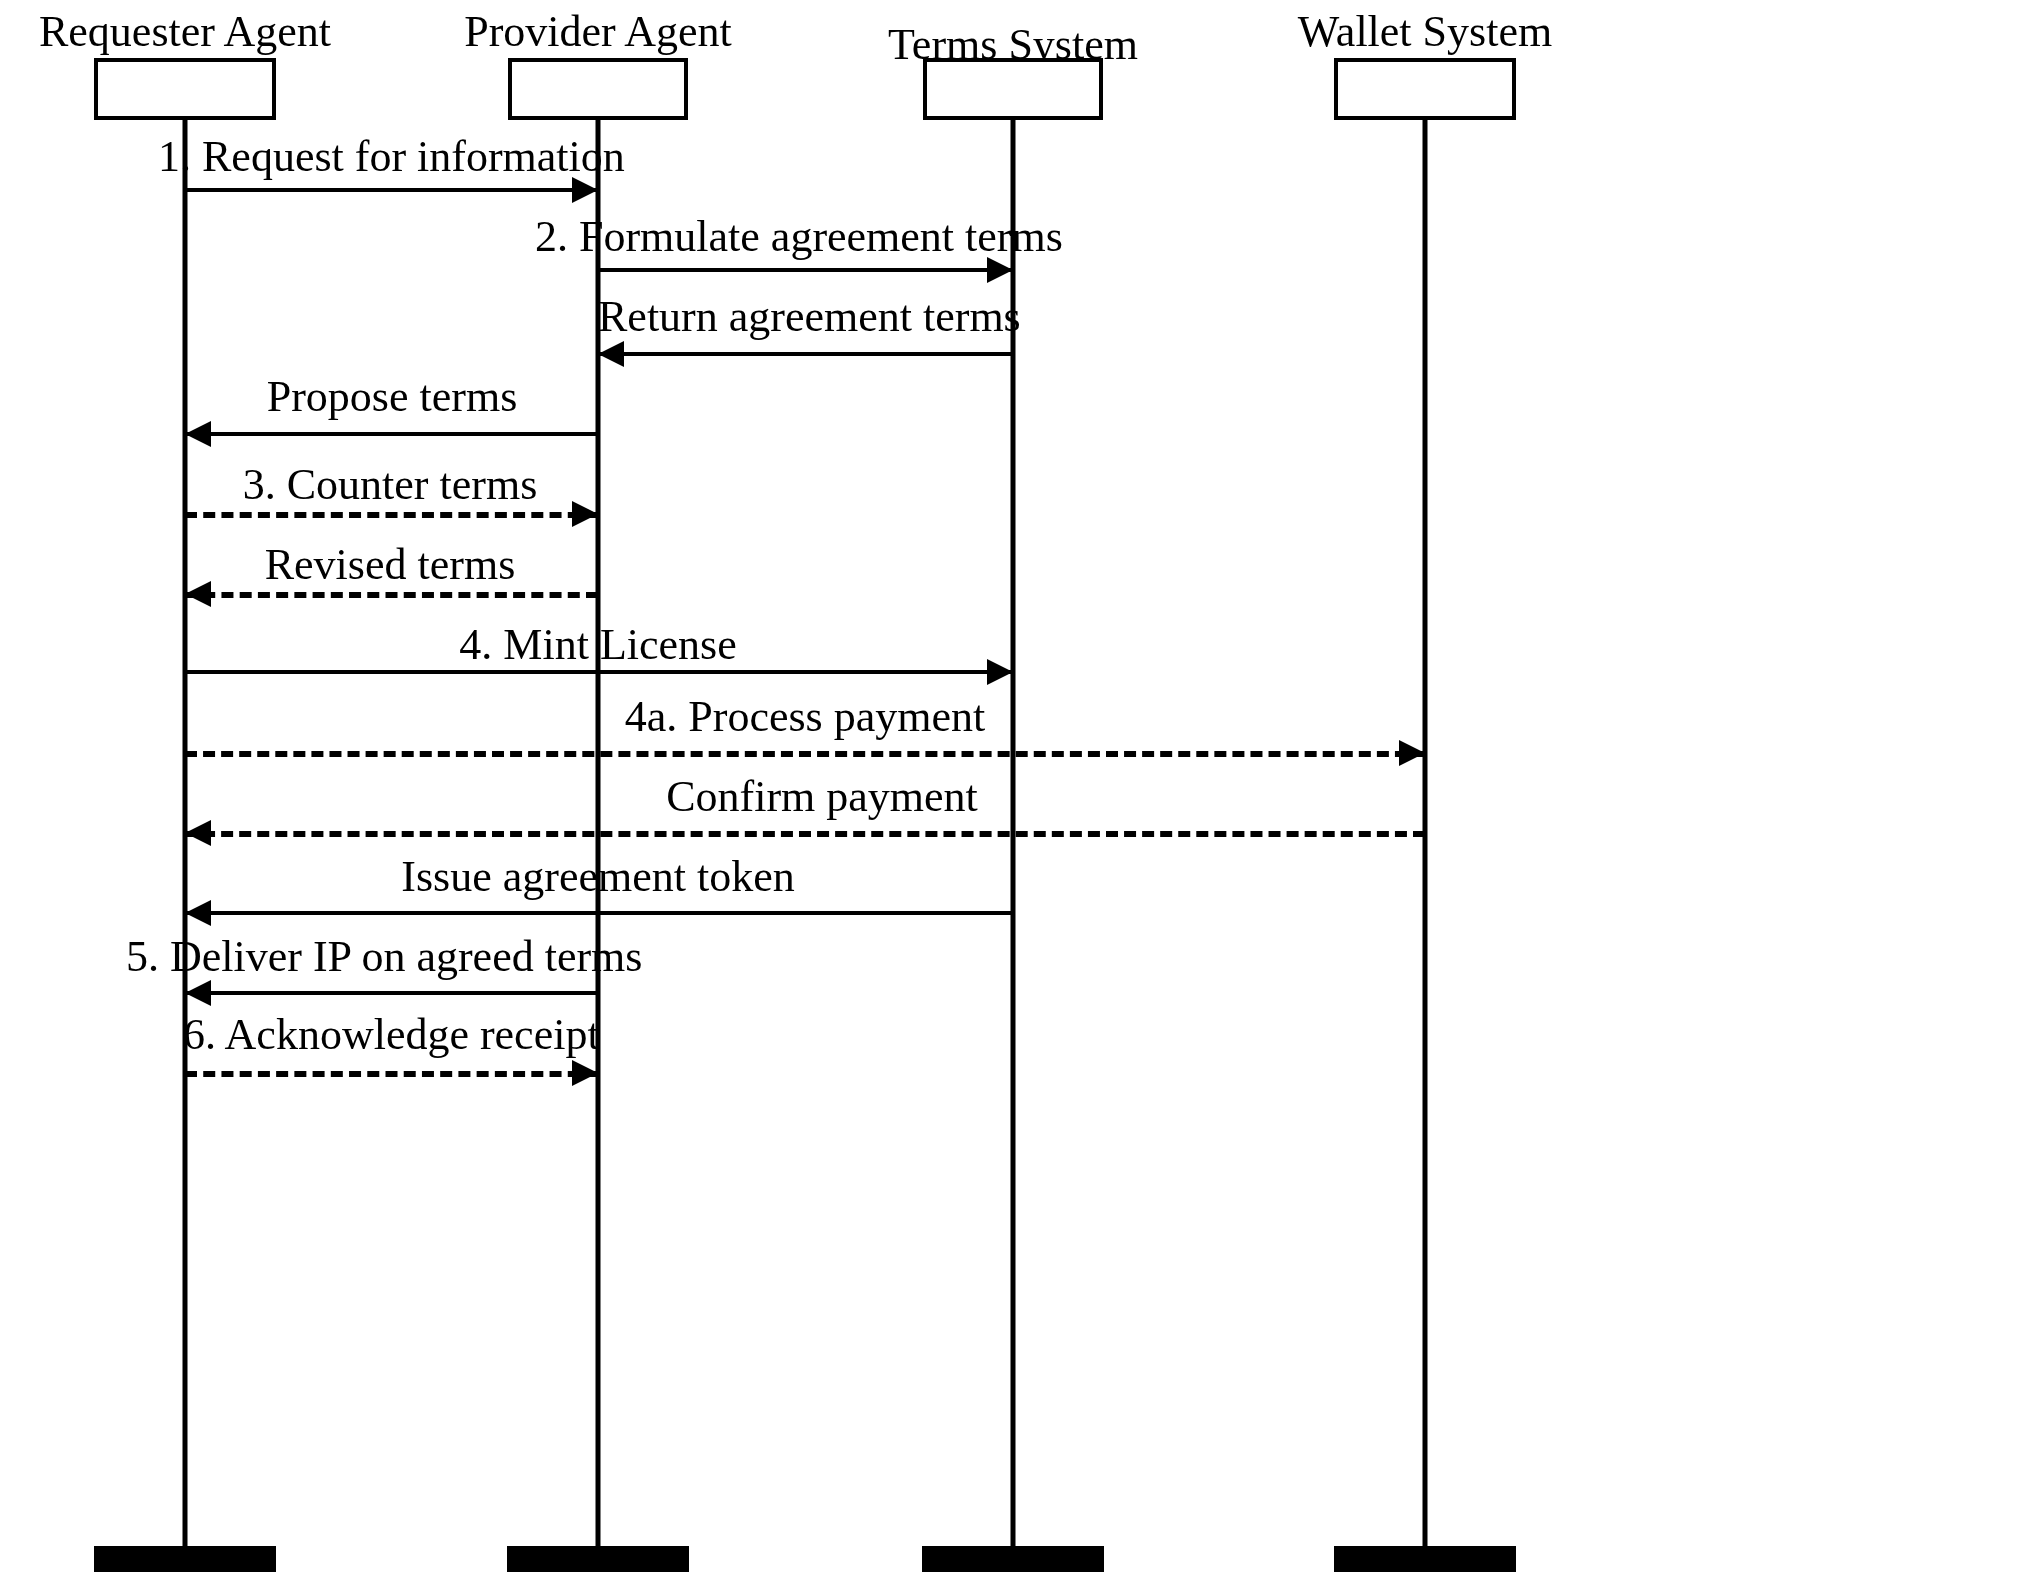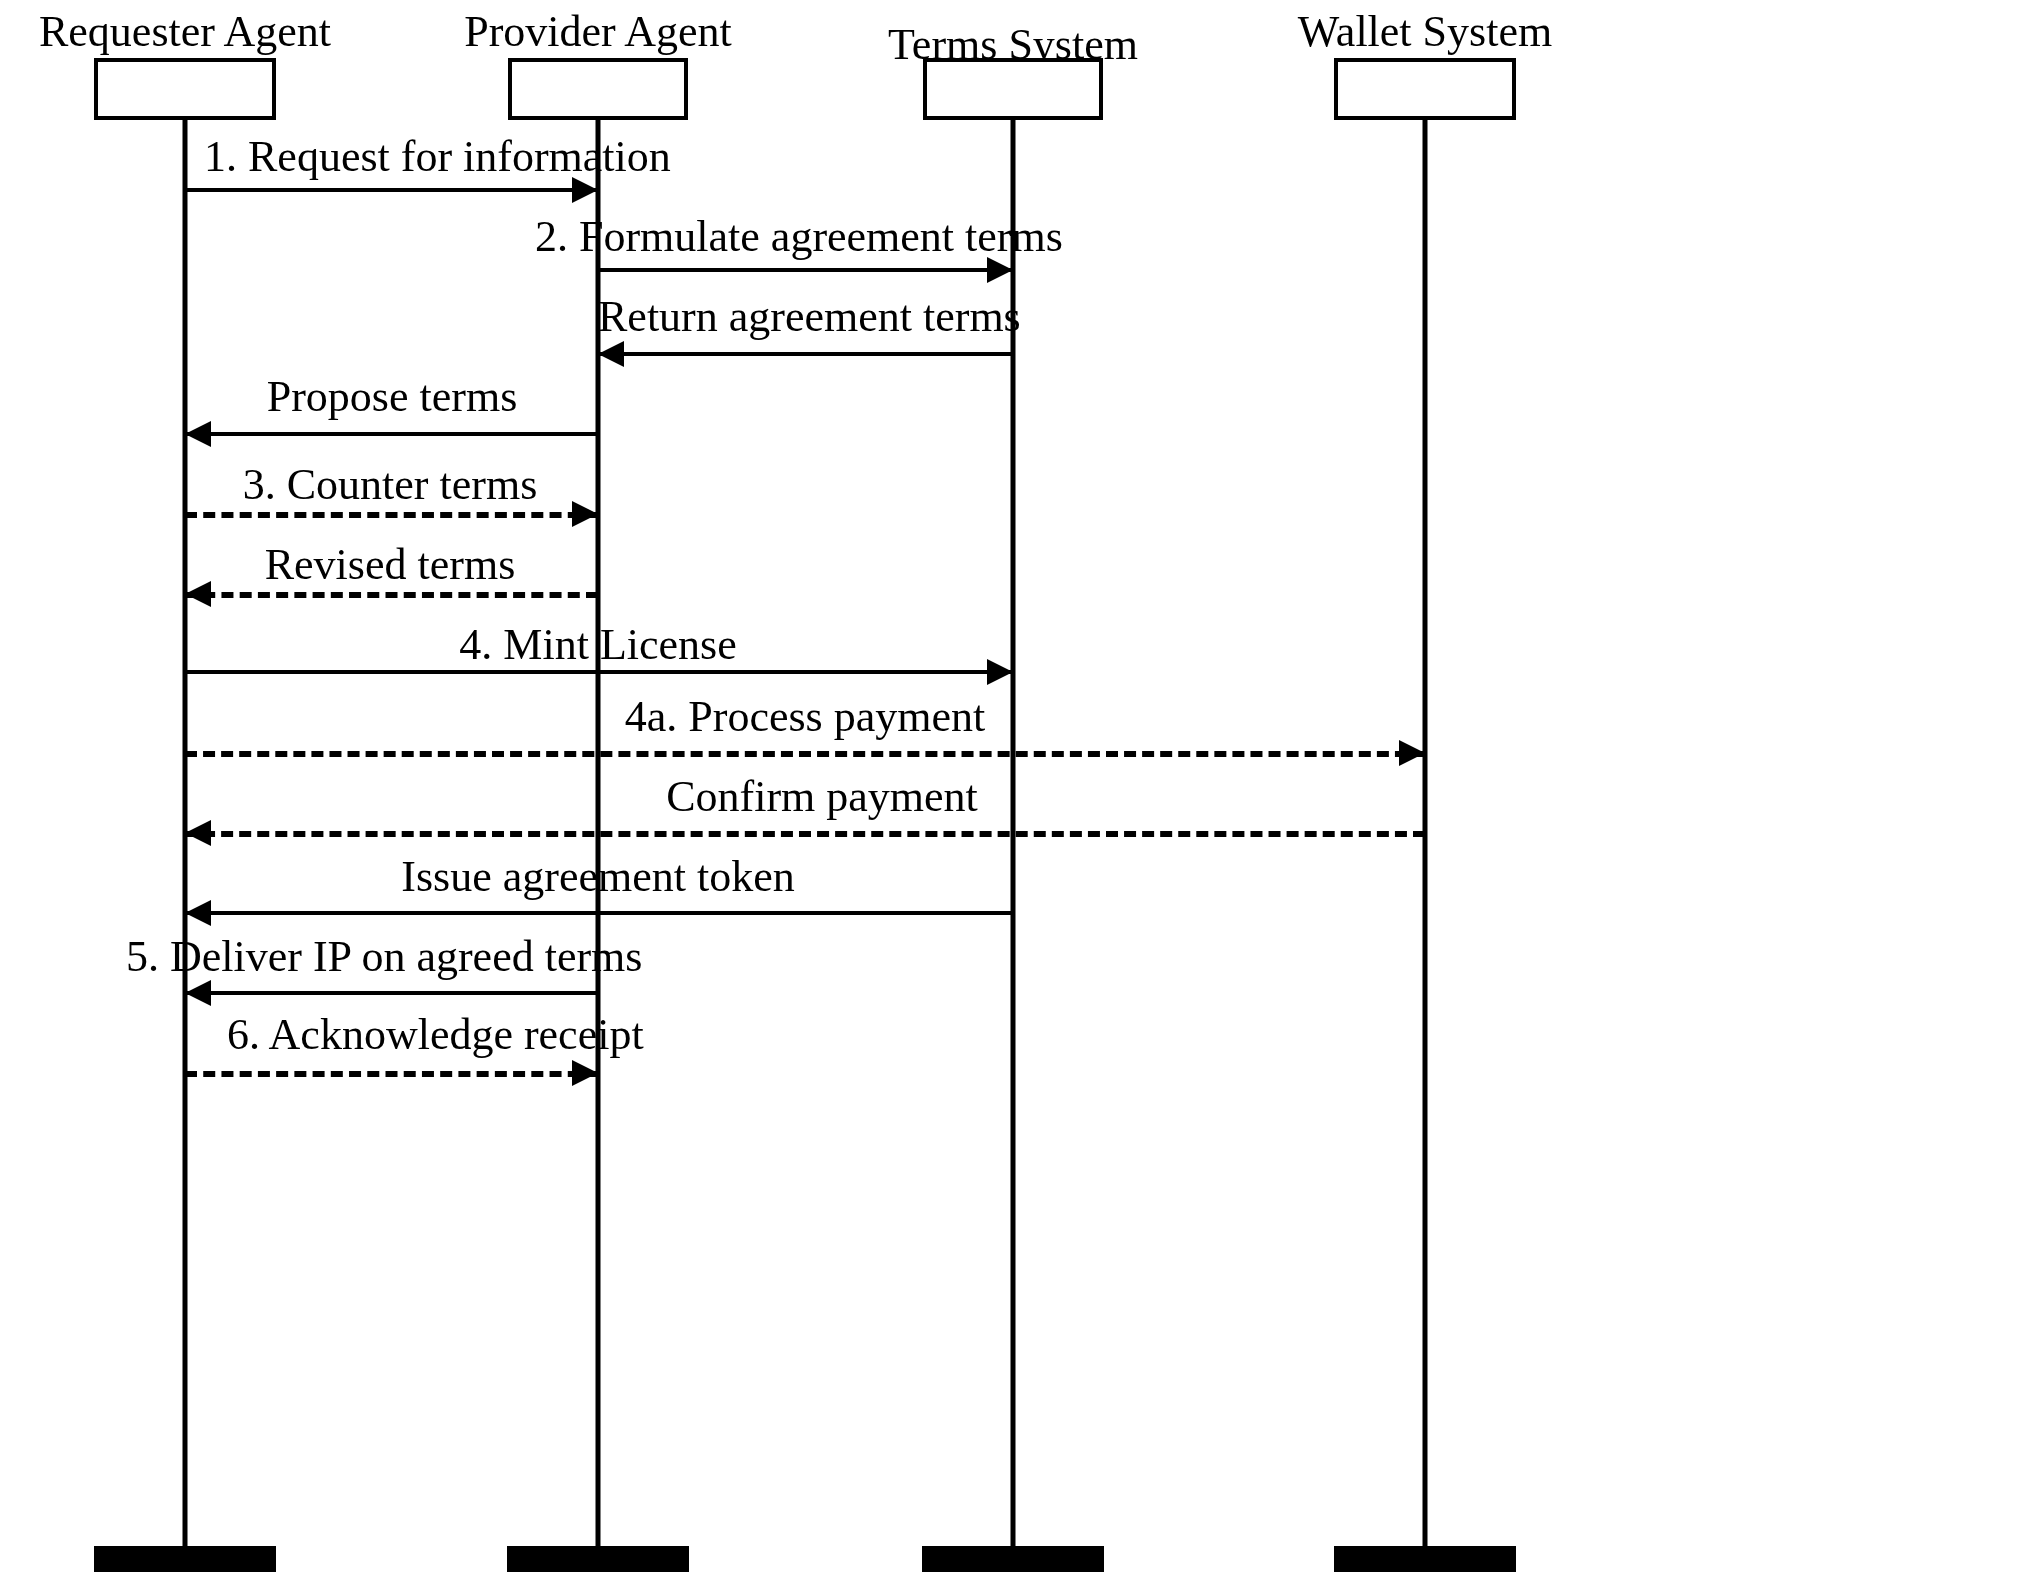--- a/index.html
+++ b/index.html
@@ -91,21 +91,21 @@
       <div class="actor-name" style="left: 1425px; top: 10px;">Wallet System</div>
       <div class="actor-box" style="left: 1425px; top: 58px; width: 182px; height: 62px;"></div>
     </div>
   <div id="lifelines-layer">
       <div class="lifeline" style="left: 185px; top: 120px; height: 1452px;"></div>
       <div class="lifeline" style="left: 598px; top: 120px; height: 1452px;"></div>
       <div class="lifeline" style="left: 1013px; top: 120px; height: 1452px;"></div>
       <div class="lifeline" style="left: 1425px; top: 120px; height: 1452px;"></div>
     </div>
   <div id="messages-layer">
-      <div class="msg-label" style="left: 158px; top: 135px; margin-left: 46px;">1. Request for information</div>
+      <div class="msg-label" style="left: 158px; top: 135px;">1. Request for information</div>
       <div class="msg-line" style="left: 185px; top: 188px; width: 413px;"></div>
       <div class="arrowhead right" style="left: 572px; top: 177px;"></div>
       <div class="msg-label" style="left: 535px; top: 215px;">2. Formulate agreement terms</div>
       <div class="msg-line" style="left: 598px; top: 268px; width: 415px;"></div>
       <div class="arrowhead right" style="left: 987px; top: 257px;"></div>
       <div class="msg-label" style="left: 598px; top: 295px; text-align: center;">Return agreement terms</div>
       <div class="msg-line" style="left: 598px; top: 352px; width: 415px;"></div>
       <div class="arrowhead left" style="left: 598px; top: 341px;"></div>
       <div class="msg-label center" style="left: 392px; top: 375px;">Propose terms</div>
       <div class="msg-line" style="left: 185px; top: 432px; width: 413px;"></div>
@@ -124,21 +124,21 @@
       <div class="arrowhead right" style="left: 1399px; top: 740px;"></div>
       <div class="msg-label center" style="left: 822px; top: 775px;">Confirm payment</div>
       <div class="msg-line dashed" style="left: 185px; top: 831px; width: 1240px;"></div>
       <div class="arrowhead left" style="left: 185px; top: 820px;"></div>
       <div class="msg-label center" style="left: 598px; top: 855px;">Issue agreement token</div>
       <div class="msg-line" style="left: 185px; top: 911px; width: 828px;"></div>
       <div class="arrowhead left" style="left: 185px; top: 900px;"></div>
       <div class="msg-label" style="left: 126px; top: 935px;">5. Deliver IP on agreed terms</div>
       <div class="msg-line" style="left: 185px; top: 991px; width: 413px;"></div>
       <div class="arrowhead left" style="left: 185px; top: 980px;"></div>
-      <div class="msg-label" style="left: 183px; top: 1013px; padding-left: 44px;">6. Acknowledge receipt</div>
+      <div class="msg-label" style="left: 183px; top: 1013px;">6. Acknowledge receipt</div>
       <div class="msg-line dashed" style="left: 185px; top: 1071px; width: 413px;"></div>
       <div class="arrowhead right" style="left: 572px; top: 1060px;"></div>
     </div>
   <div id="terminators-layer">
       <div class="terminator" style="left: 185px; top: 1546px; width: 182px;"></div>
       <div class="terminator" style="left: 598px; top: 1546px; width: 182px;"></div>
       <div class="terminator" style="left: 1013px; top: 1546px; width: 182px;"></div>
       <div class="terminator" style="left: 1425px; top: 1546px; width: 182px;"></div>
     </div>
 </div>

